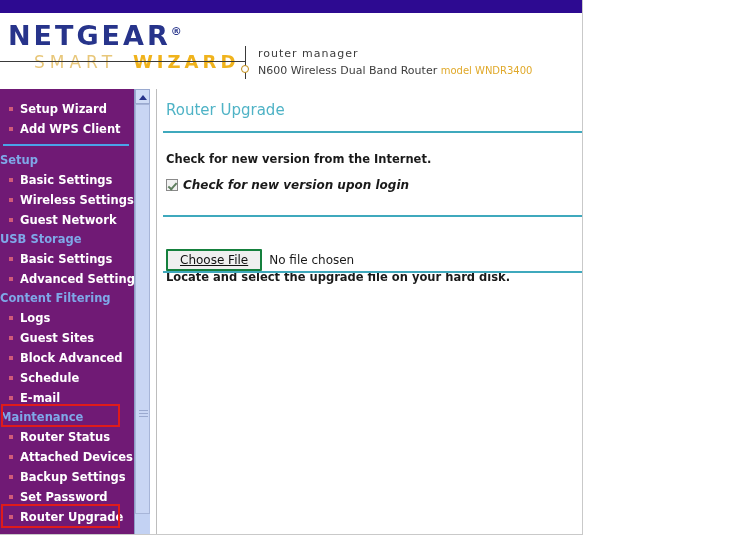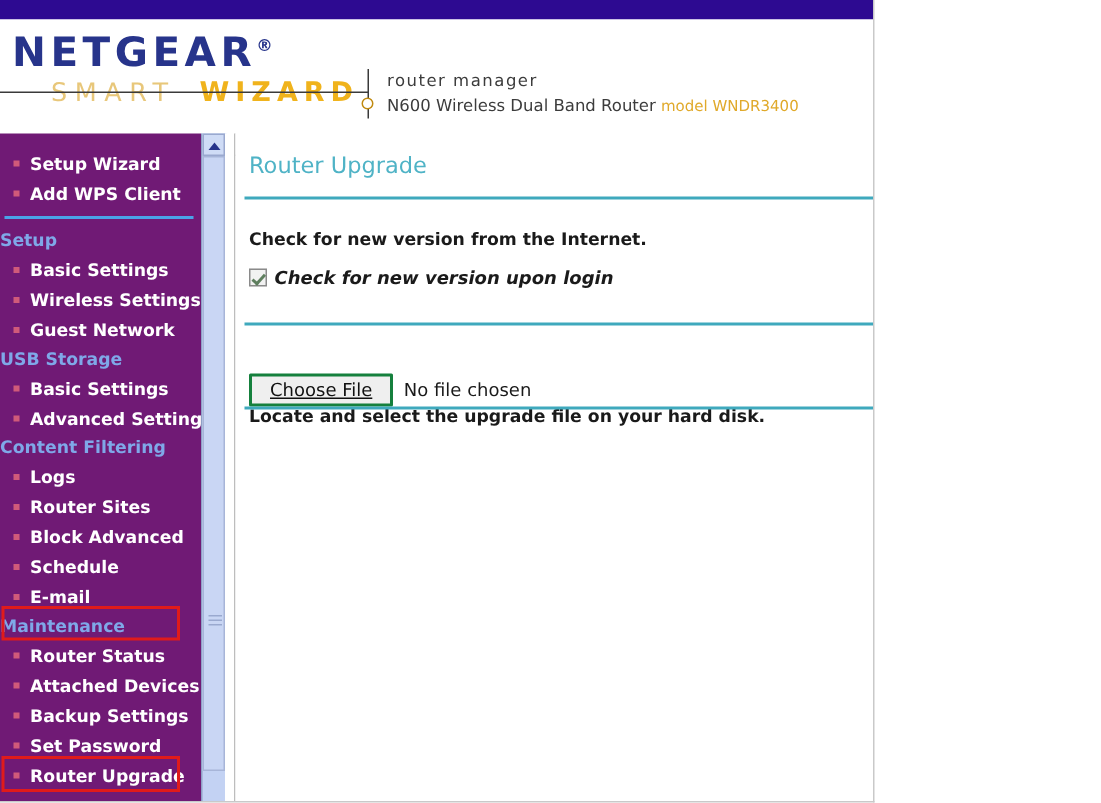--- a/index.html
+++ b/index.html
@@ -436,21 +436,21 @@
       <span>Advanced Settings</span>
     </div>
 
     <div class="nav-head">Content Filtering</div>
     <div class="nav-item">
       <span class="bullet"></span>
       <span>Logs</span>
     </div>
     <div class="nav-item">
       <span class="bullet"></span>
-      <span>Router Sites</span>
+      <span>Guest Sites</span>
     </div>
     <div class="nav-item">
       <span class="bullet"></span>
       <span>Block Advanced</span>
     </div>
     <div class="nav-item">
       <span class="bullet"></span>
       <span>Schedule</span>
     </div>
     <div class="nav-item">

